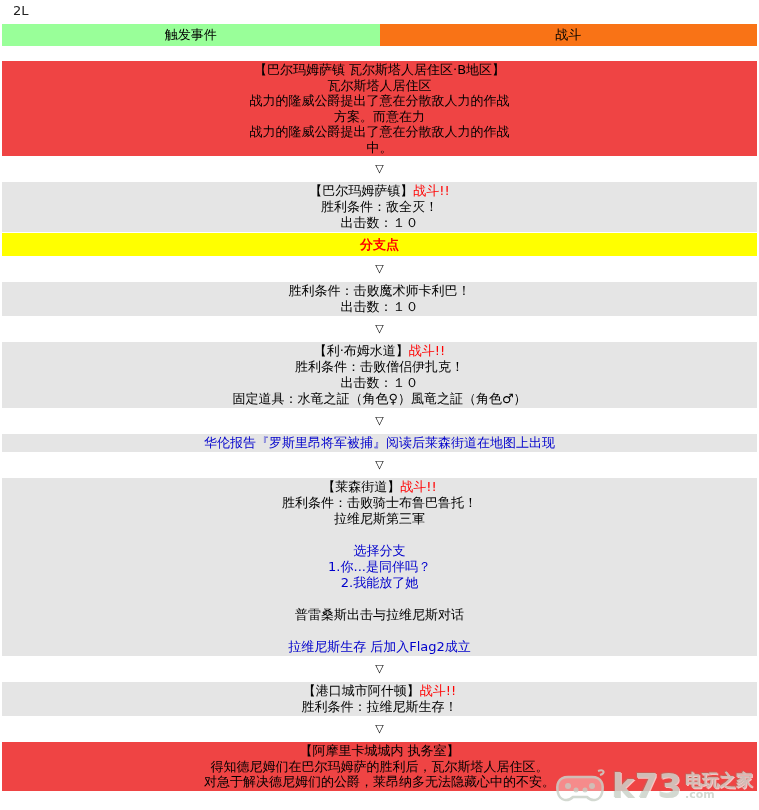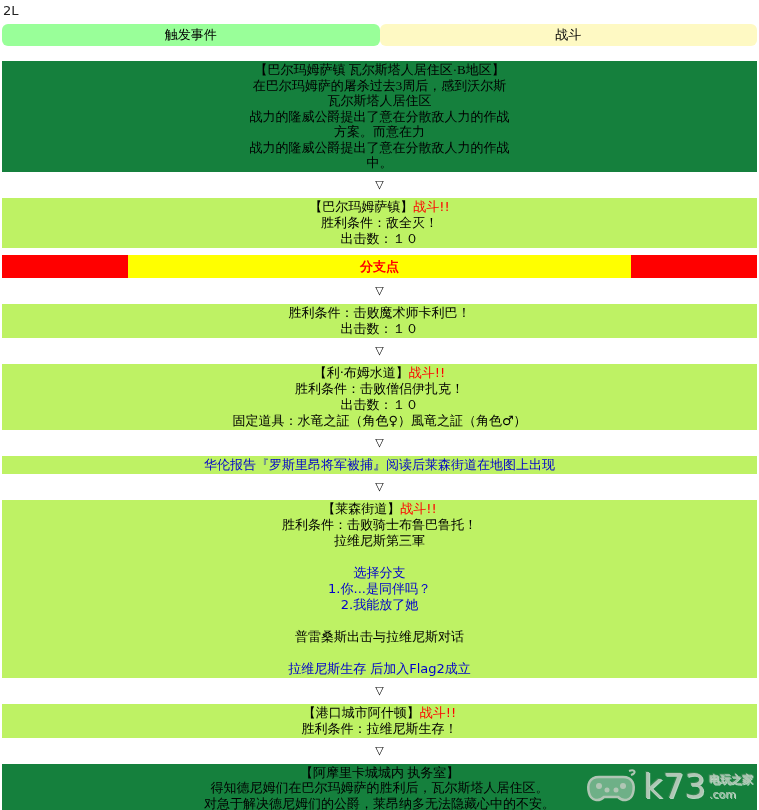--- a/index.html
+++ b/index.html
@@ -3,74 +3,73 @@
 <meta charset="utf-8">
 <style>
   * { margin:0; padding:0; box-sizing:border-box; }
   html,body { background:#ffffff; }
   body {
     width:759px; height:810px; overflow:hidden; position:relative;
     font-family:"DejaVu Sans","Liberation Sans",sans-serif;
     font-size:13px; color:#000;
   }
   .page { width:759px; height:810px; position:relative; }
-  .page-label { padding:3px 0 0 3px; height:19px; font-size:13px; color:#222; }
+  .page-label { padding:3px 0 0 3px; height:19px; font-size:13px; color:#222;margin-left:10px; }
   .content { padding:0 2px; }
   .hdr-row { display:flex; margin-top:5px; height:22px; }
-  .hdr { flex:1; text-align:center; line-height:22px; font-size:13px;border-radius:6px; }
+  .hdr { flex:1; text-align:center; line-height:22px; font-size:13px; }
   .hdr.green { background:#99ff99; }
-  .hdr.gray  { background:#fef9c3; }
+  .hdr.gray  { background:#f97316; }
   .box { text-align:center; }
   .box .line { line-height:16px; min-height:16px; }
-  .box.green { background:#15803d; padding:1px 0;font-family:Liberation Serif, serif; }
+  .box.green { background:#ef4444; padding:1px 0; }
   .box.green .line { line-height:15.5px; min-height:15.5px; }
-  .box.gray { background:#bef264; padding:1px 0; }
+  .box.gray { background:#e5e5e5; padding:1px 0; }
   .event1 { margin-top:15px; }
   .arrow-row { height:16px; margin:5px 0; text-align:center;
                font-size:11px; line-height:16px; color:#000; }
   .red-text { color:#ff0000; }
   .blue-link { color:#0000cc; cursor:pointer; }
-  .branch-bar { display:flex; height:23px; margin-top:7px; }
+  .branch-bar { display:flex; height:23px; margin-top:1px;flex-direction:column; }
   .branch-bar .seg-red { flex:1; background:#ff0000; }
   .branch-bar .seg-yellow { flex:4; background:#ffff00; text-align:center;
       line-height:23px; color:#ff0000; font-weight:bold; font-size:13px; }
   .spacer { height:16px; }
   .link-box { padding:3px 0; }
   .box5 { padding:3px 0; }
   .event2 { padding:4px 0 8px 0; }
   .watermark {
     position:absolute; top:764px; right:6px; height:44px;
     display:flex; align-items:center; opacity:0.85;
     color:#c6cdc4; pointer-events:none;
   }
   .wm-pad { margin-right:6px; }
-  .wm-k73 { font-size:34px; font-weight:normal; line-height:34px;
+  .wm-k73 { font-size:34px; font-weight:bold; line-height:34px;
     color:#ccd3ca; text-shadow:1px 1px 0 rgba(255,255,255,0.8), -1px -1px 0 rgba(120,150,120,0.35); }
   .wm-right { display:flex; flex-direction:column; align-items:flex-start; margin-left:3px; }
-  .wm-tag { font-size:11px; font-weight:bold; line-height:18px;
+  .wm-tag { font-size:17px; font-weight:bold; line-height:18px;
     color:#ccd3ca; text-shadow:1px 1px 0 rgba(255,255,255,0.8), -1px -1px 0 rgba(120,150,120,0.35); }
-  .wm-com { font-size:11px; font-weight:normal; line-height:12px;
+  .wm-com { font-size:11px; font-weight:bold; line-height:12px;
     color:#ccd3ca; text-shadow:1px 1px 0 rgba(255,255,255,0.8); }
 </style>
 </head>
 <body>
 
 <div class="page">
   <div class="page-label">2L</div>
 
   <div class="content">
 
     <div class="hdr-row">
       <div class="hdr green">触发事件</div>
       <div class="hdr gray">战斗</div>
     </div>
 
     <div class="box green event1">
       <div class="line">【巴尔玛姆萨镇 瓦尔斯塔人居住区·B地区】</div>
-      <div class="line">在巴尔玛姆萨的屠杀过去3周后，感到沃尔斯</div>
       <div class="line">瓦尔斯塔人居住区</div>
       <div class="line">战力的隆威公爵提出了意在分散敌人力的作战</div>
       <div class="line">方案。而意在力</div>
       <div class="line">战力的隆威公爵提出了意在分散敌人力的作战</div>
       <div class="line">中。</div>
     </div>
 
     <div class="arrow-row">▽</div>
 
     <div class="box gray">

